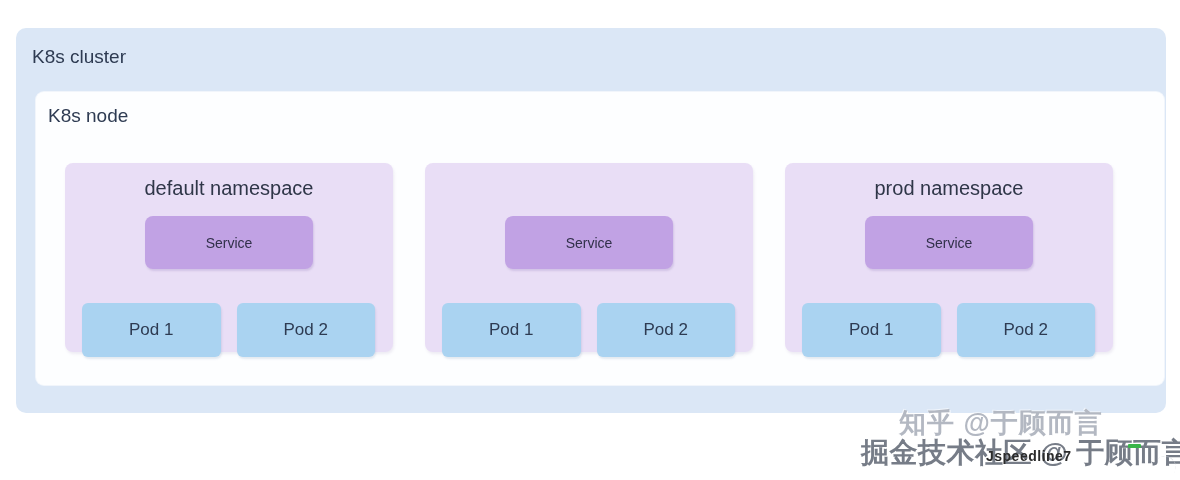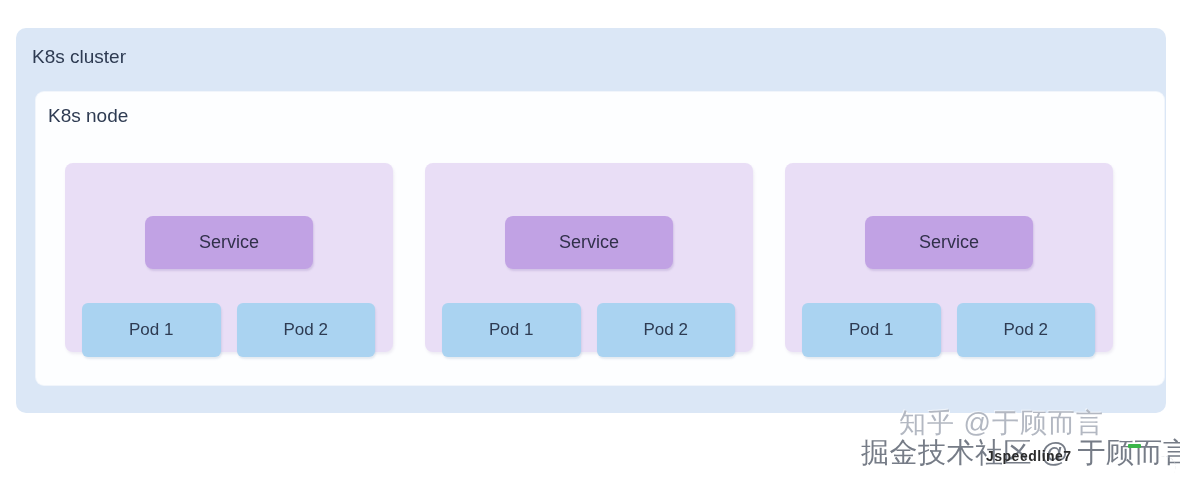--- a/index.html
+++ b/index.html
@@ -51,37 +51,37 @@
   }
   .ns-title{
     position:absolute; left:0; right:0; top:13px;
     text-align:center; font-size:20px; line-height:25px; color:#2f3648;
   }
   .service{
     position:absolute; left:50%; transform:translateX(-50%); top:53px;
     width:168px; height:53px;
     background:var(--service-bg); border-radius:8px;
     display:flex; align-items:center; justify-content:center;
-    font-size:18px; color:#31304a;
+    font-size:14px; color:#31304a;
     box-shadow:1px 2px 2px rgba(110,80,160,0.18);
   }
   .pods{
     position:absolute; left:17px; right:18px; top:121px;
     display:flex; gap:16px;
   }
   .pod{
     flex:1; height:54px;
     background:var(--pod-bg); border-radius:6px;
     display:flex; align-items:center; justify-content:center;
     font-size:17px; color:var(--text);
     box-shadow:1px 2px 2px rgba(90,120,160,0.15);
     margin-top:19px;
   }
   .wm{
-    position:absolute; white-space:nowrap; font-weight:400;
+    position:absolute; white-space:nowrap; font-weight:700;
     text-shadow:1px 1px 0 rgba(255,255,255,0.95), -1px -1px 0 rgba(255,255,255,0.55);
     user-select:none;
   }
   .wm-zhihu{
     left:899px; top:405px; font-size:27px; letter-spacing:1px;
     color:var(--wm-light);
   }
   .wm-juejin{
     left:861px; top:434px; font-size:28px; letter-spacing:0.5px;
     color:var(--wm-dark);
@@ -105,20 +105,21 @@
 
 <div class="cluster">
   <div class="cluster-label">K8s cluster</div>
 
   <div class="node">
     <div class="node-label">K8s node</div>
 
     <div class="ns-row">
 
       <div class="ns">
+        <div class="ns-title">default namespace</div>
         <div class="service">
           <span>Service</span>
         </div>
         <div class="pods">
           <div class="pod">
             <span>Pod 1</span>
           </div>
           <div class="pod">
             <span>Pod 2</span>
           </div>
@@ -133,20 +134,21 @@
           <div class="pod">
             <span>Pod 1</span>
           </div>
           <div class="pod">
             <span>Pod 2</span>
           </div>
         </div>
       </div>
 
       <div class="ns">
+        <div class="ns-title">prod namespace</div>
         <div class="service">
           <span>Service</span>
         </div>
         <div class="pods">
           <div class="pod">
             <span>Pod 1</span>
           </div>
           <div class="pod">
             <span>Pod 2</span>
           </div>

